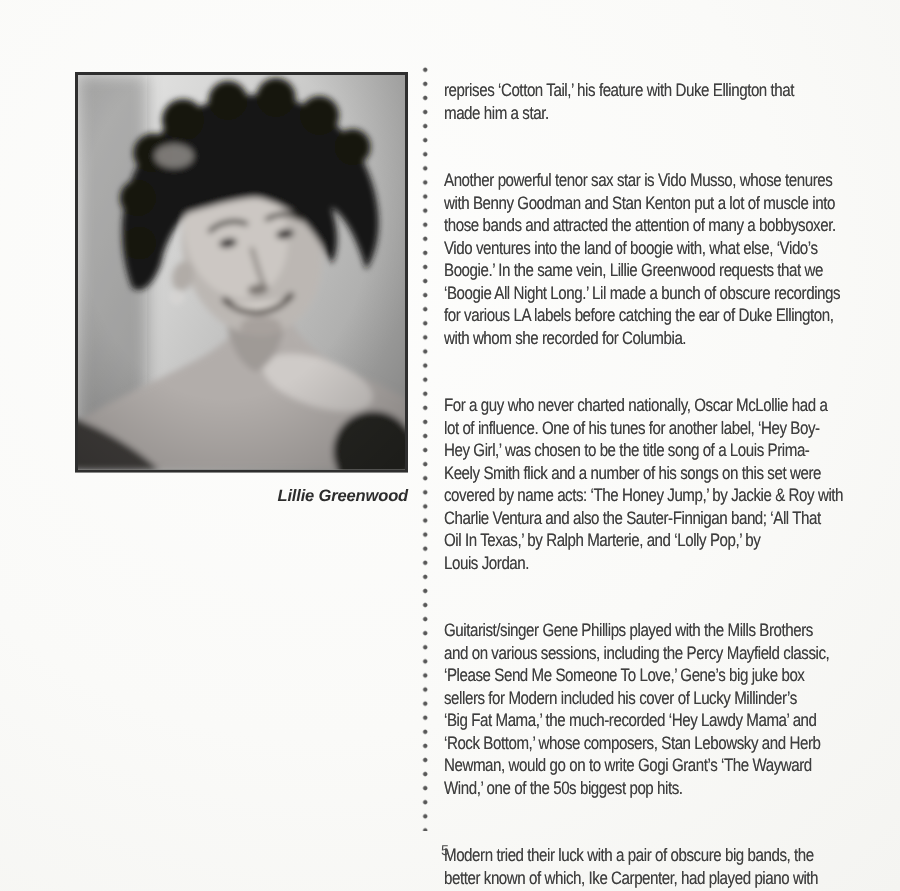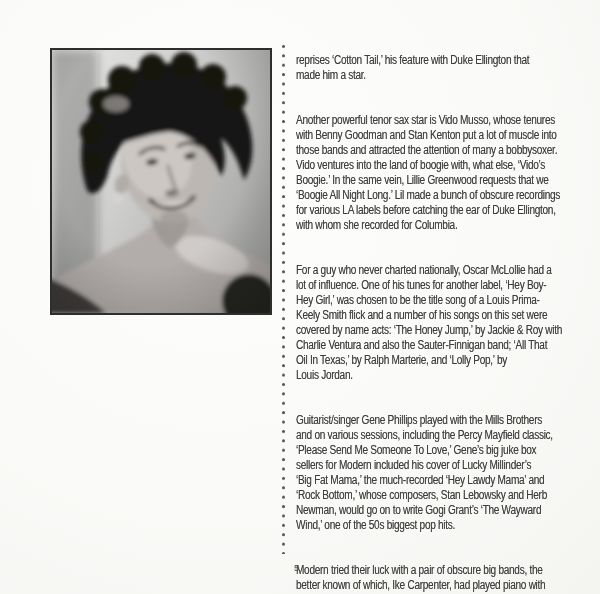--- a/index.html
+++ b/index.html
@@ -142,20 +142,21 @@
         <ellipse cx="122" cy="168" rx="14" ry="7" fill="#a39e99" opacity="0.85"></ellipse>
 
         <ellipse cx="70" cy="134" rx="7" ry="10" fill="#b1aca7" transform="rotate(14 70 134)"></ellipse>
         <circle cx="66" cy="148" r="3.2" fill="#eeebe9"></circle>
         <circle cx="66" cy="148" r="1.2" fill="#54504c"></circle>
       </g>
       <rect width="218" height="263" fill="url(#vig)"></rect>
     </svg>
   </figure>
 
+  <div class="caption">Lillie Greenwood</div>
 
   <div class="dots"></div>
 
   <div class="text-col">
     <p>reprises ‘Cotton Tail,’ his feature with Duke Ellington that
 made him a star.</p>
     <p>Another powerful tenor sax star is Vido Musso, whose tenures
 with Benny Goodman and Stan Kenton put a lot of muscle into
 those bands and attracted the attention of many a bobbysoxer.
 Vido ventures into the land of boogie with, what else, ‘Vido’s

